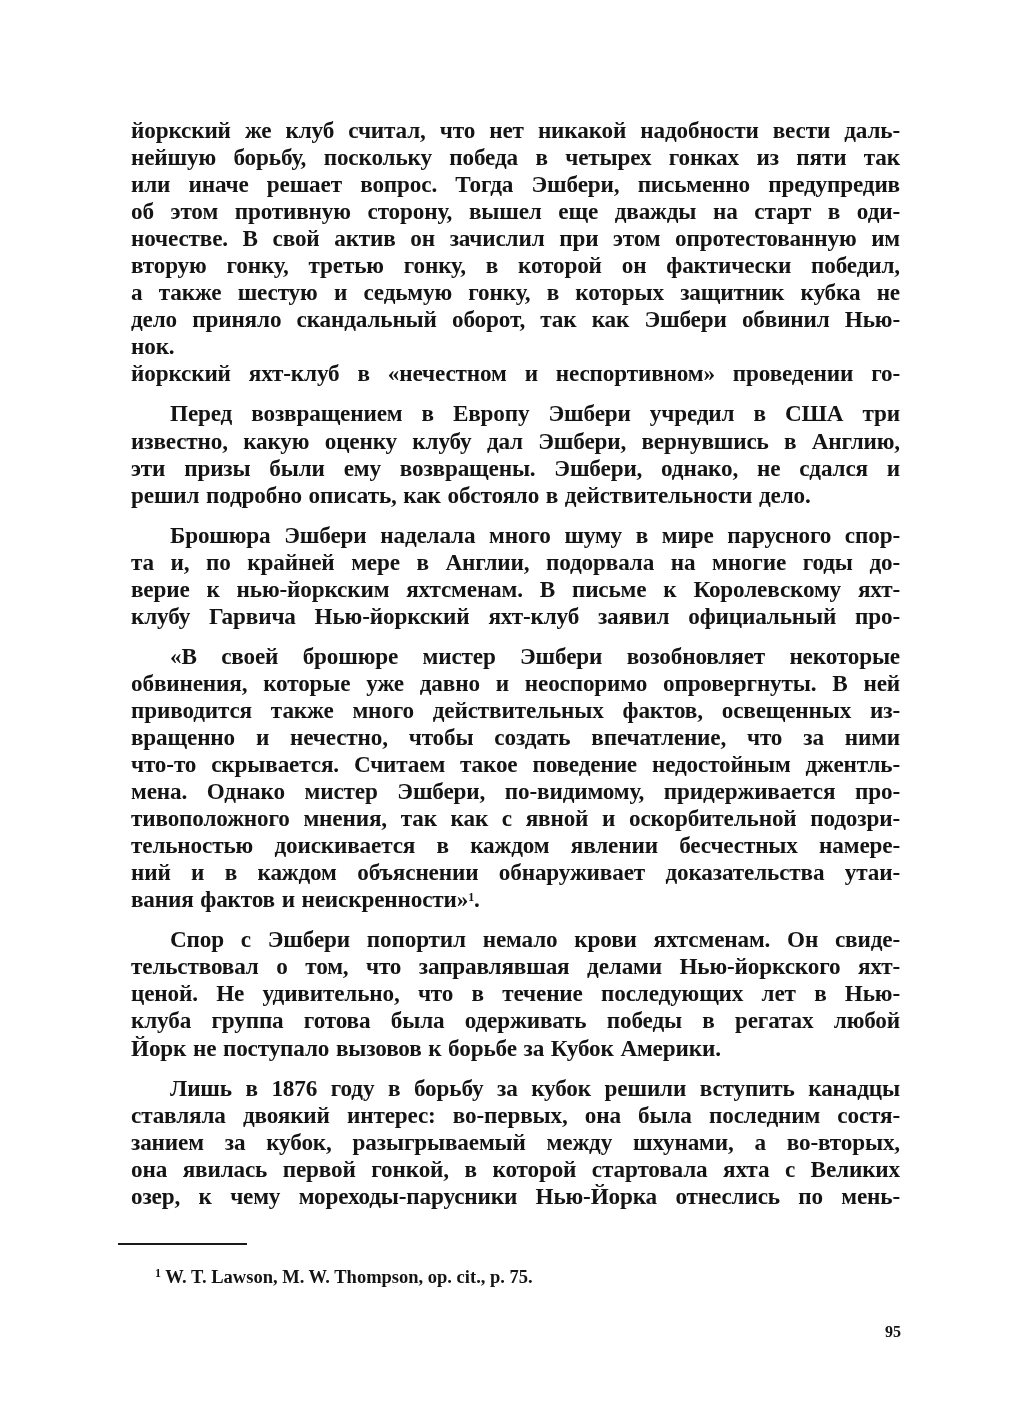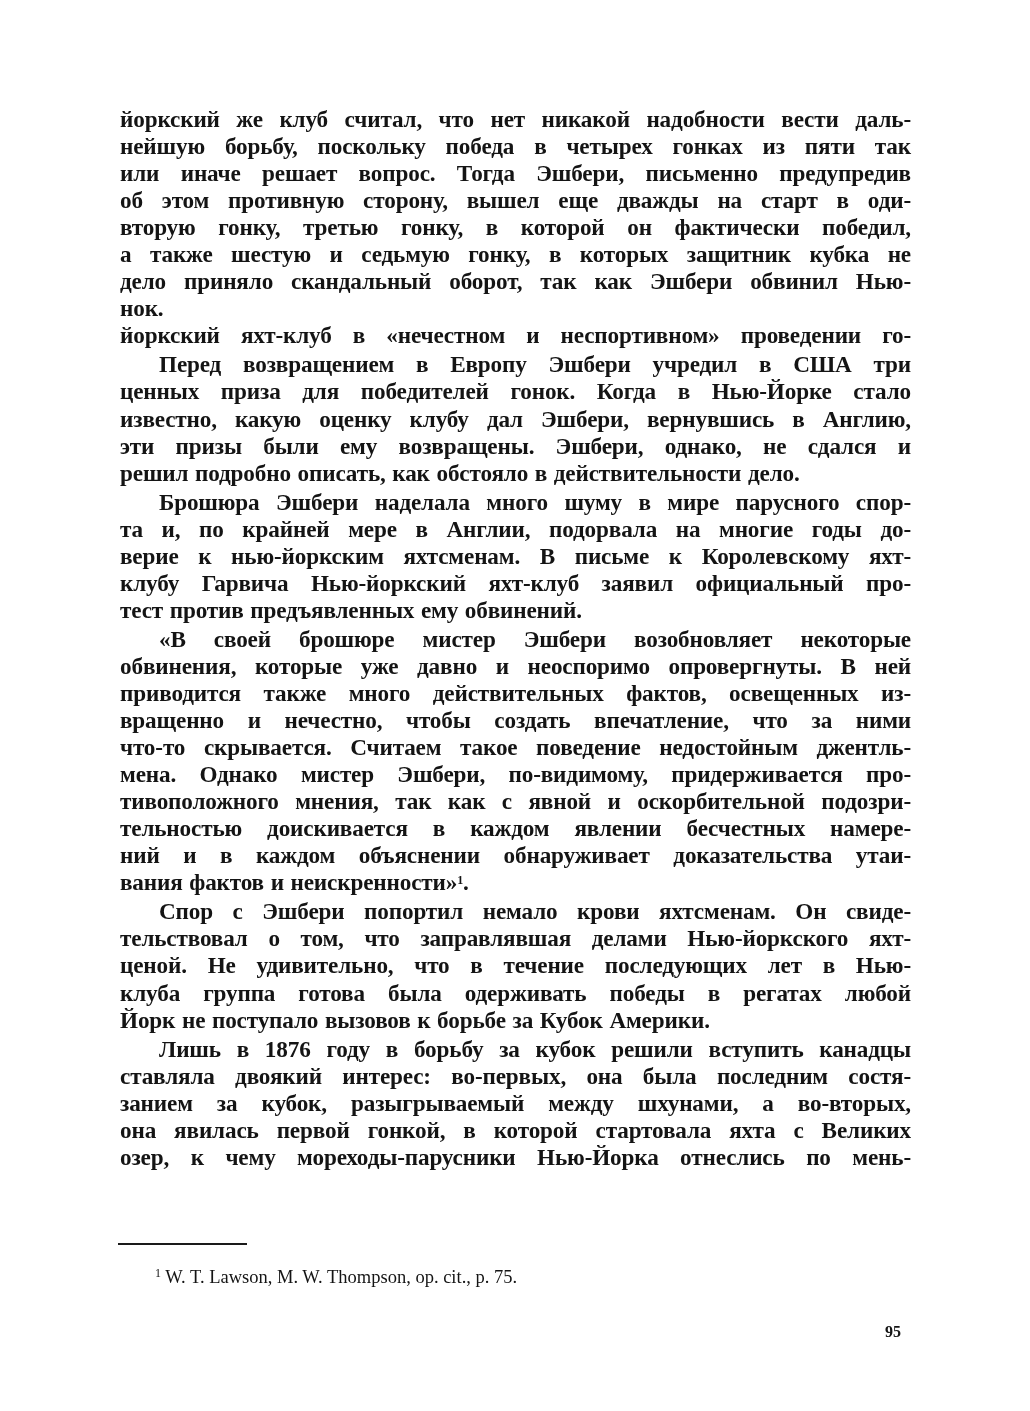--- a/index.html
+++ b/index.html
@@ -15,21 +15,21 @@
       color: #141414;
       font-family: "Liberation Serif", "DejaVu Serif", serif;
     }
     .page-body {
       position: absolute;
       left: 118px;
       top: 104px;
       width: 795px;
     }
     .para {
-      margin: 2px;
+      margin: 13px;
       font-size: 23.2px;
       line-height: 27.05px;
       text-align: justify;
       text-align-last: auto;
       font-weight: bold;
       letter-spacing: -0.15px;
       word-spacing: 1px;
       hyphens: none;
     }
     .para.cont {
@@ -55,21 +55,21 @@
       width: 129px;
       height: 0;
       border-top: 2px solid #1a1a1a;
     }
     .footnote {
       position: absolute;
       left: 155px;
       top: 1266px;
       font-size: 18.5px;
       line-height: 22px;
-      font-weight: normal;
+      font-weight: bold;
       white-space: nowrap;
     }
     .footnote sup, .para sup {
       font-size: 12px;
       vertical-align: 6px;
       line-height: 0;
     }
     .page-number {
       position: absolute;
       left: 885px;
@@ -82,41 +82,40 @@
 </head>
 <body>
 
 <div class="page-body">
 
   <div class="para cont">
     <span class="line">йоркский же клуб считал, что нет никакой надобности вести даль-</span>
     <span class="line">нейшую борьбу, поскольку победа в четырех гонках из пяти так</span>
     <span class="line">или иначе решает вопрос. Тогда Эшбери, письменно предупредив</span>
     <span class="line">об этом противную сторону, вышел еще дважды на старт в оди-</span>
+    <span class="line">ночестве. В свой актив он зачислил при этом опротестованную им</span>
     <span class="line">вторую гонку, третью гонку, в которой он фактически победил,</span>
     <span class="line">а также шестую и седьмую гонку, в которых защитник кубка не</span>
     <span class="line">дело приняло скандальный оборот, так как Эшбери обвинил Нью-</span>
     <span class="line last">нок.</span>
     <span class="line">йоркский яхт-клуб в «нечестном и неспортивном» проведении го-</span>
   </div>
 
   <div class="para">
     <span class="line first-indent">Перед возвращением в Европу Эшбери учредил в США три</span>
-    <span class="line">ценных приза для победителей гонок. Когда в Нью-Йорке стало</span>
     <span class="line">известно, какую оценку клубу дал Эшбери, вернувшись в Англию,</span>
     <span class="line">эти призы были ему возвращены. Эшбери, однако, не сдался и</span>
     <span class="line last">решил подробно описать, как обстояло в действительности дело.</span>
   </div>
 
   <div class="para">
     <span class="line first-indent">Брошюра Эшбери наделала много шуму в мире парусного спор-</span>
     <span class="line">та и, по крайней мере в Англии, подорвала на многие годы до-</span>
     <span class="line">верие к нью-йоркским яхтсменам. В письме к Королевскому яхт-</span>
     <span class="line">клубу Гарвича Нью-йоркский яхт-клуб заявил официальный про-</span>
-    <span class="line last">тест против предъявленных ему обвинений.</span>
   </div>
 
   <div class="para">
     <span class="line first-indent">«В своей брошюре мистер Эшбери возобновляет некоторые</span>
     <span class="line">обвинения, которые уже давно и неоспоримо опровергнуты. В ней</span>
     <span class="line">приводится также много действительных фактов, освещенных из-</span>
     <span class="line">вращенно и нечестно, чтобы создать впечатление, что за ними</span>
     <span class="line">что-то скрывается. Считаем такое поведение недостойным джентль-</span>
     <span class="line">мена. Однако мистер Эшбери, по-видимому, придерживается про-</span>
     <span class="line">тивоположного мнения, так как с явной и оскорбительной подозри-</span>

